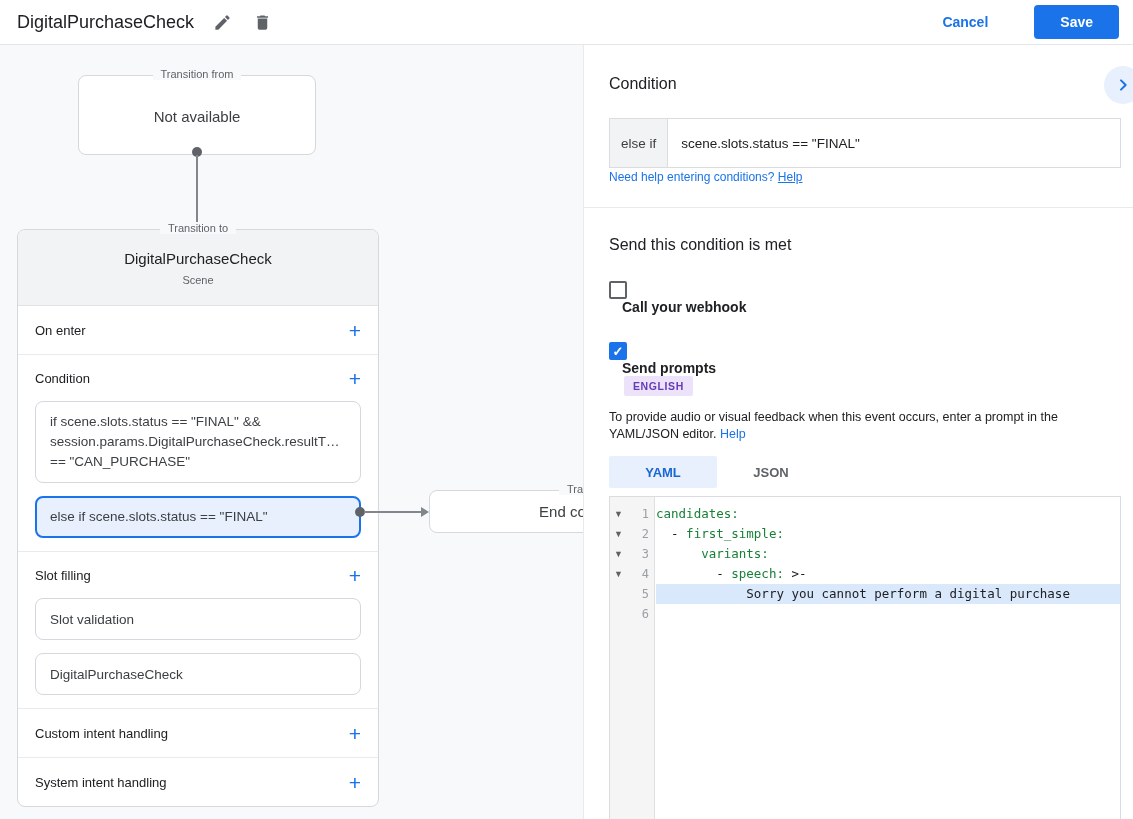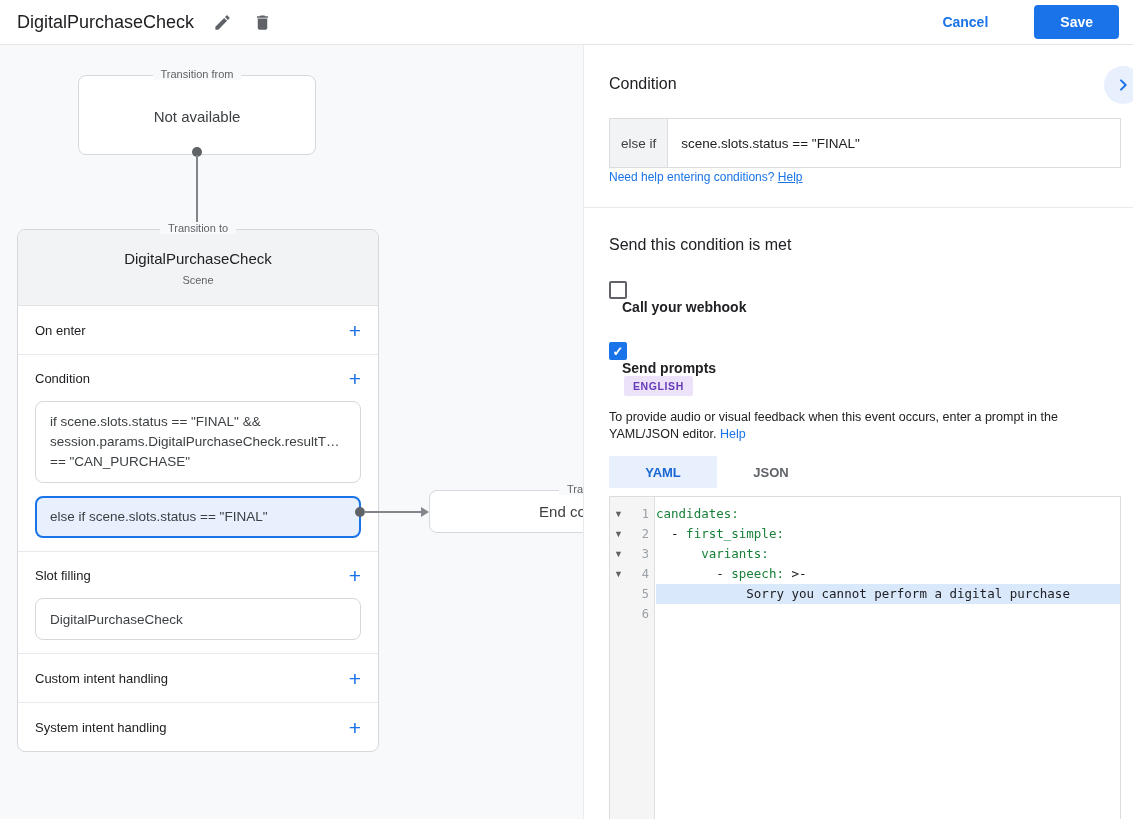--- a/index.html
+++ b/index.html
@@ -161,20 +161,21 @@
           <div class="cond-box">if scene.slots.status == "FINAL" &amp;&amp; session.params.DigitalPurchaseCheck.resultT… == "CAN_PURCHASE"</div>
           <div class="cond-box selected">else if scene.slots.status == "FINAL"</div>
         </div>
       <div class="divider-h"></div>
 
       <div class="sect-row sect-label-row">
         <span class="sect-label">Slot filling</span>
         <span class="plus">+</span>
       </div>
       <div id="slot-items">
+          <div class="slot-box">Slot validation</div>
           <div class="slot-box">DigitalPurchaseCheck</div>
         </div>
       <div class="divider-h"></div>
 
       <div class="sect-row row-simple">
         <span class="sect-label">Custom intent handling</span>
         <span class="plus">+</span>
       </div>
       <div class="divider-h"></div>
 

